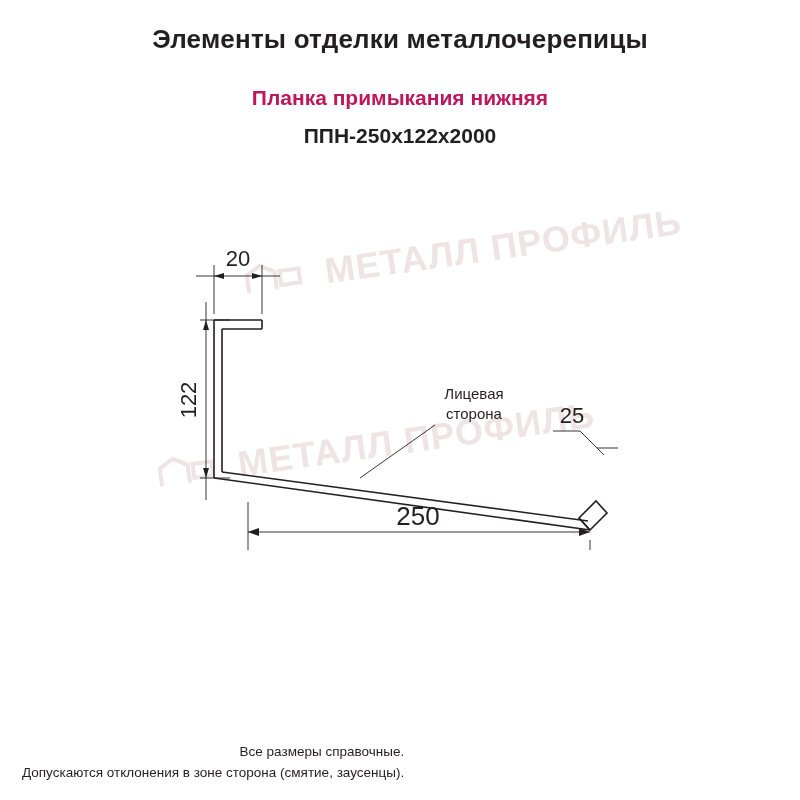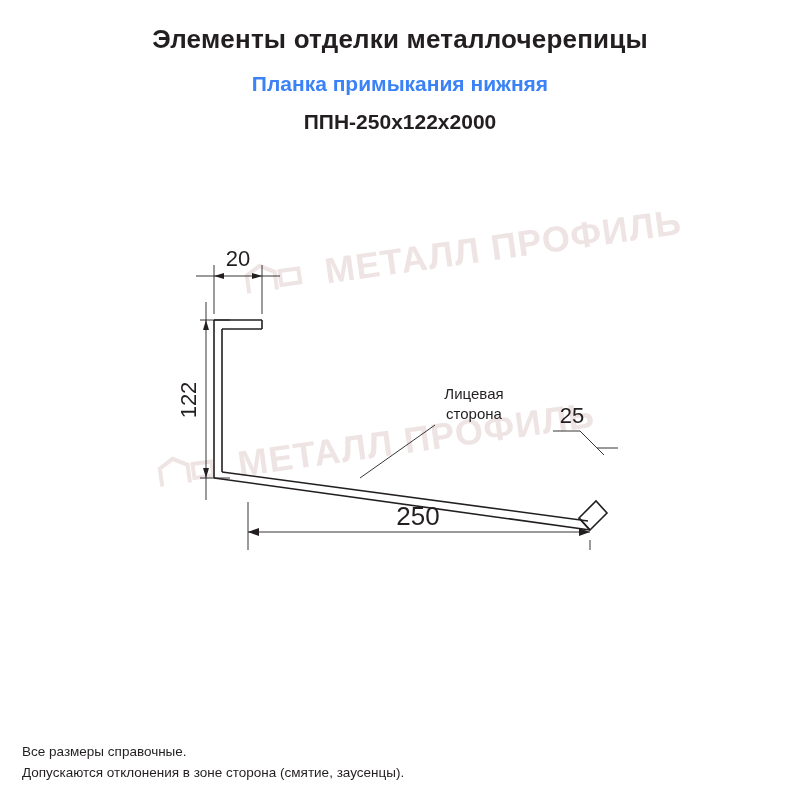--- a/index.html
+++ b/index.html
@@ -29,25 +29,25 @@
     text-align: center;
   }
   .title-main {
     font-size: 26px;
     font-weight: bold;
     letter-spacing: 0.2px;
     line-height: 1.2;
     color: #231f20;
   }
   .title-sub {
-    margin-top: 16px;
+    margin-top: 30px;
     font-size: 21px;
     font-weight: bold;
     line-height: 1.25;
-    color: #3b82f6;
+    color: #be185d;
   }
   .title-code {
     margin-top: 12px;
     font-size: 21px;
     font-weight: bold;
     line-height: 1.25;
     color: #231f20;
   }
 
   
@@ -94,21 +94,21 @@
 
   
   .footnotes {
     position: absolute;
     left: 22px;
     bottom: 16px;
     font-size: 13.5px;
     line-height: 1.55;
     color: #231f20;
   }
-  .footnotes div { white-space: nowrap; }
+  .footnotes div { white-space: nowrap; text-align: right; }
 
   .dim-text {
     font-family: "Liberation Sans", sans-serif;
     fill: #231f20;
   }
 </style>
 </head>
 <body>
 
 <div class="page">

